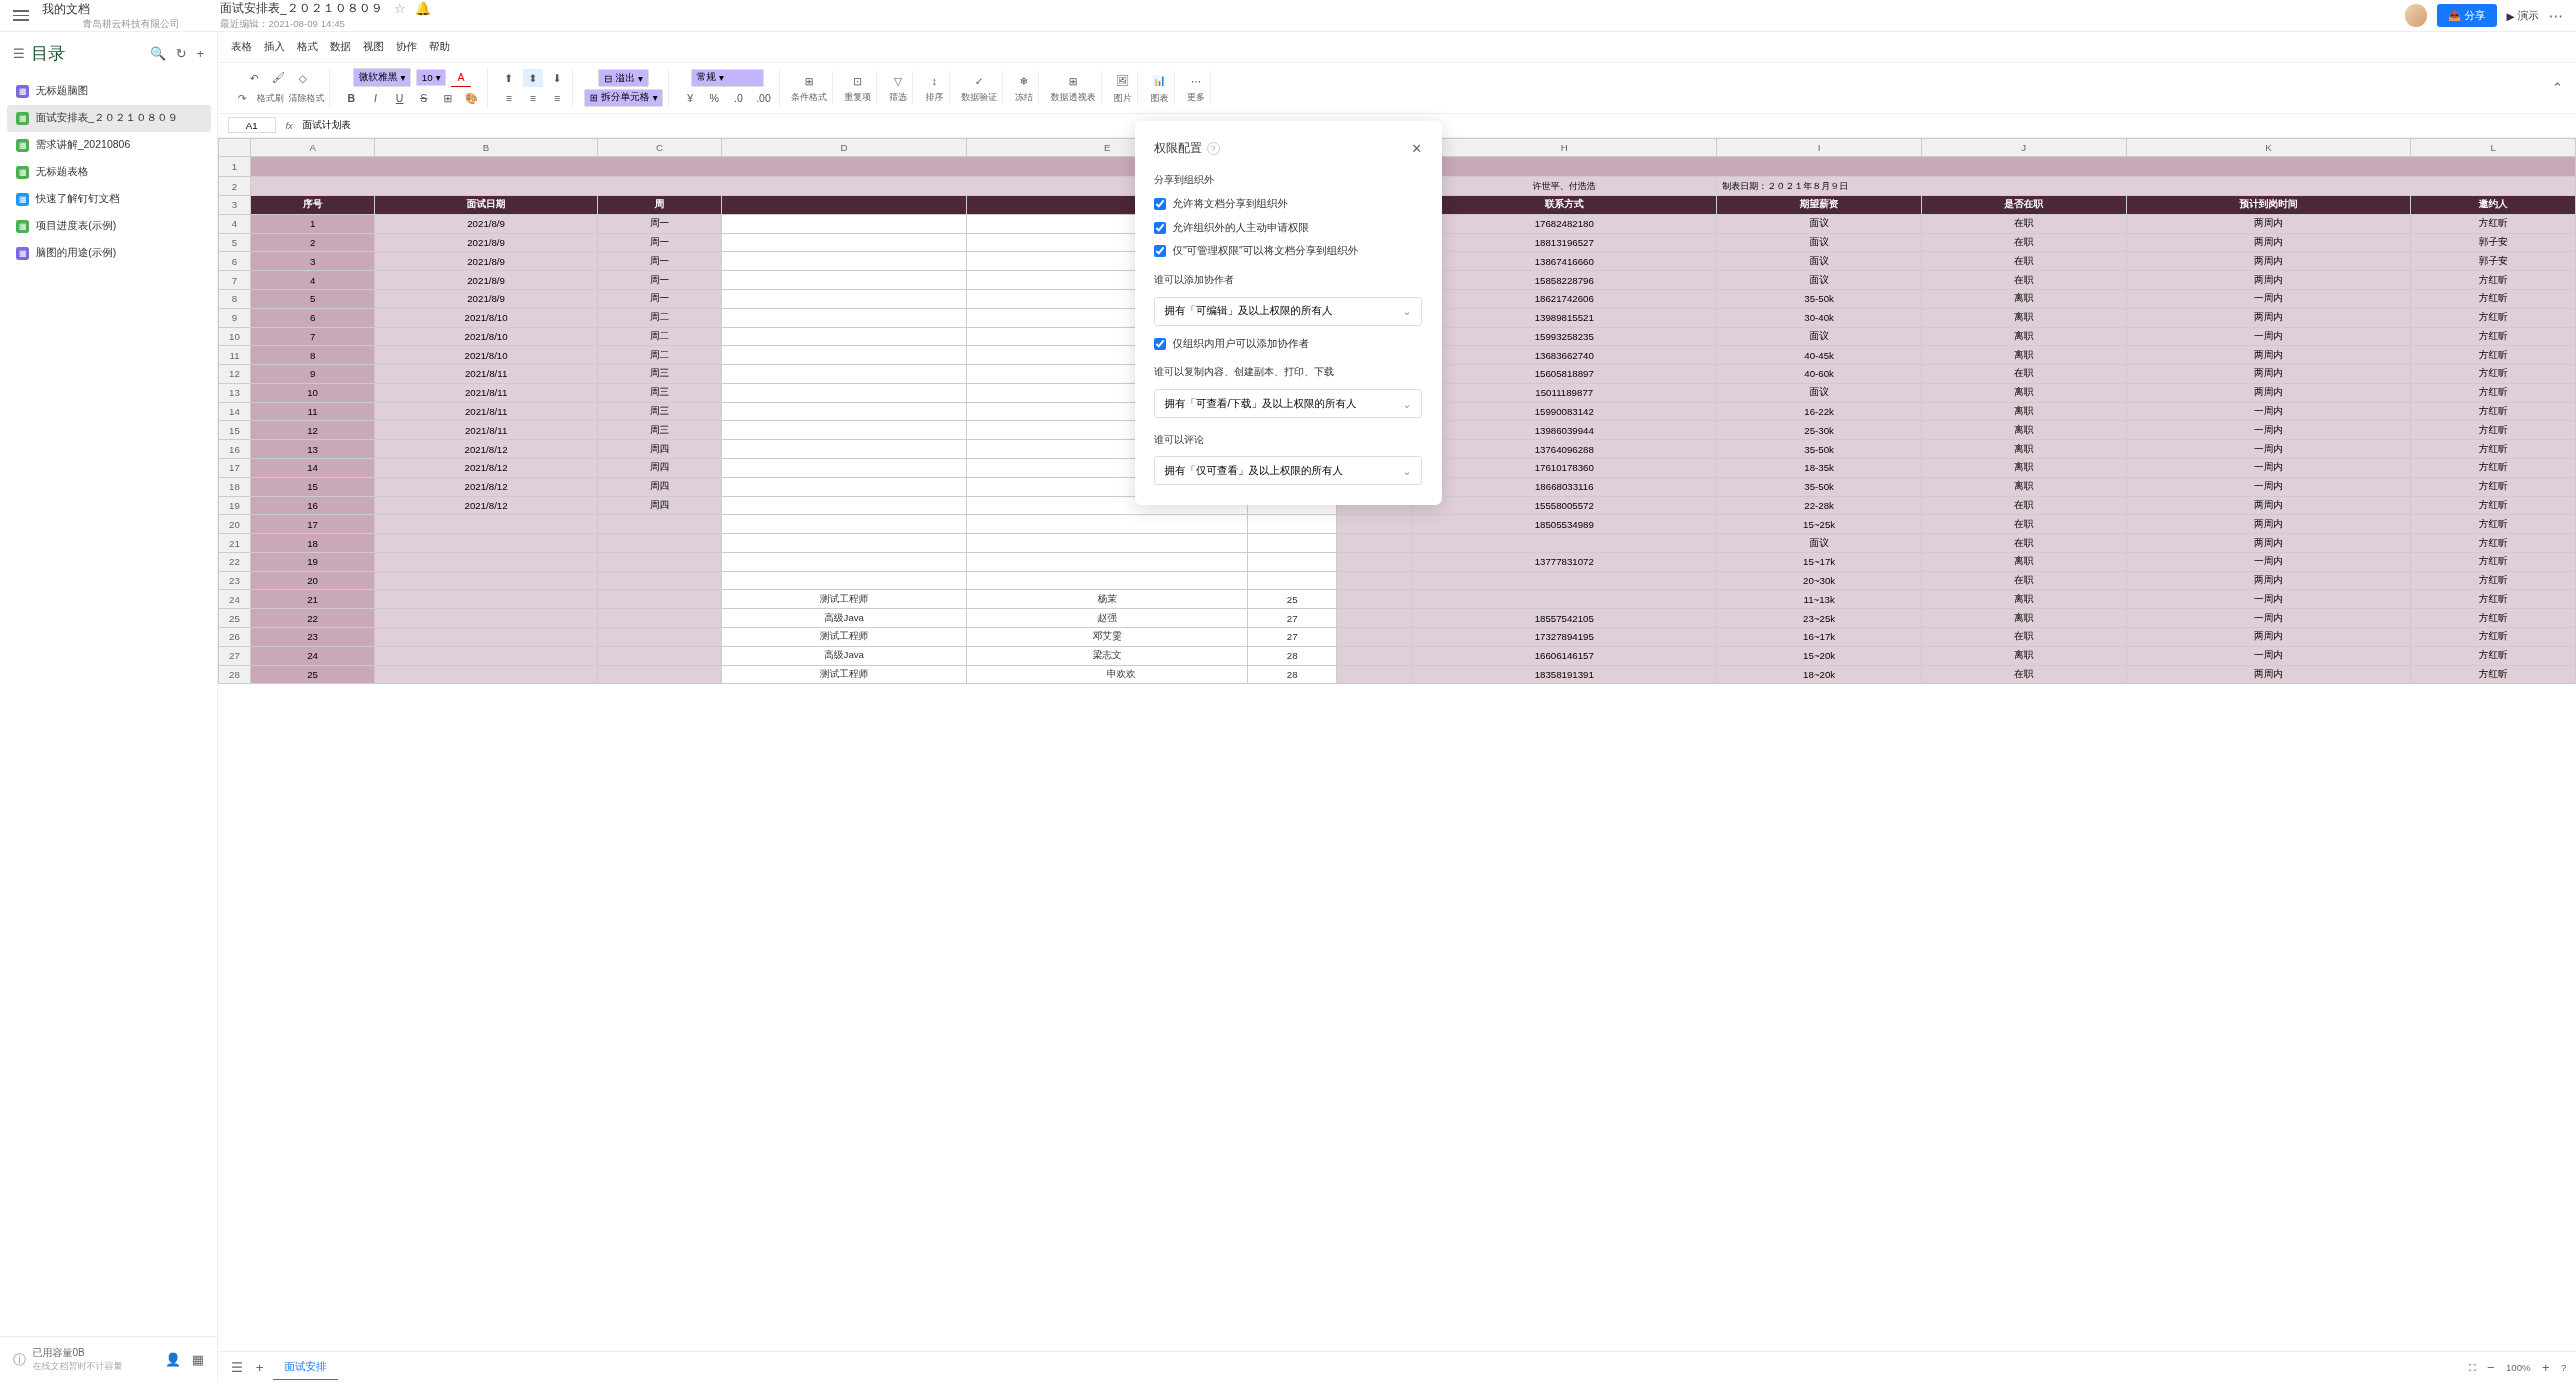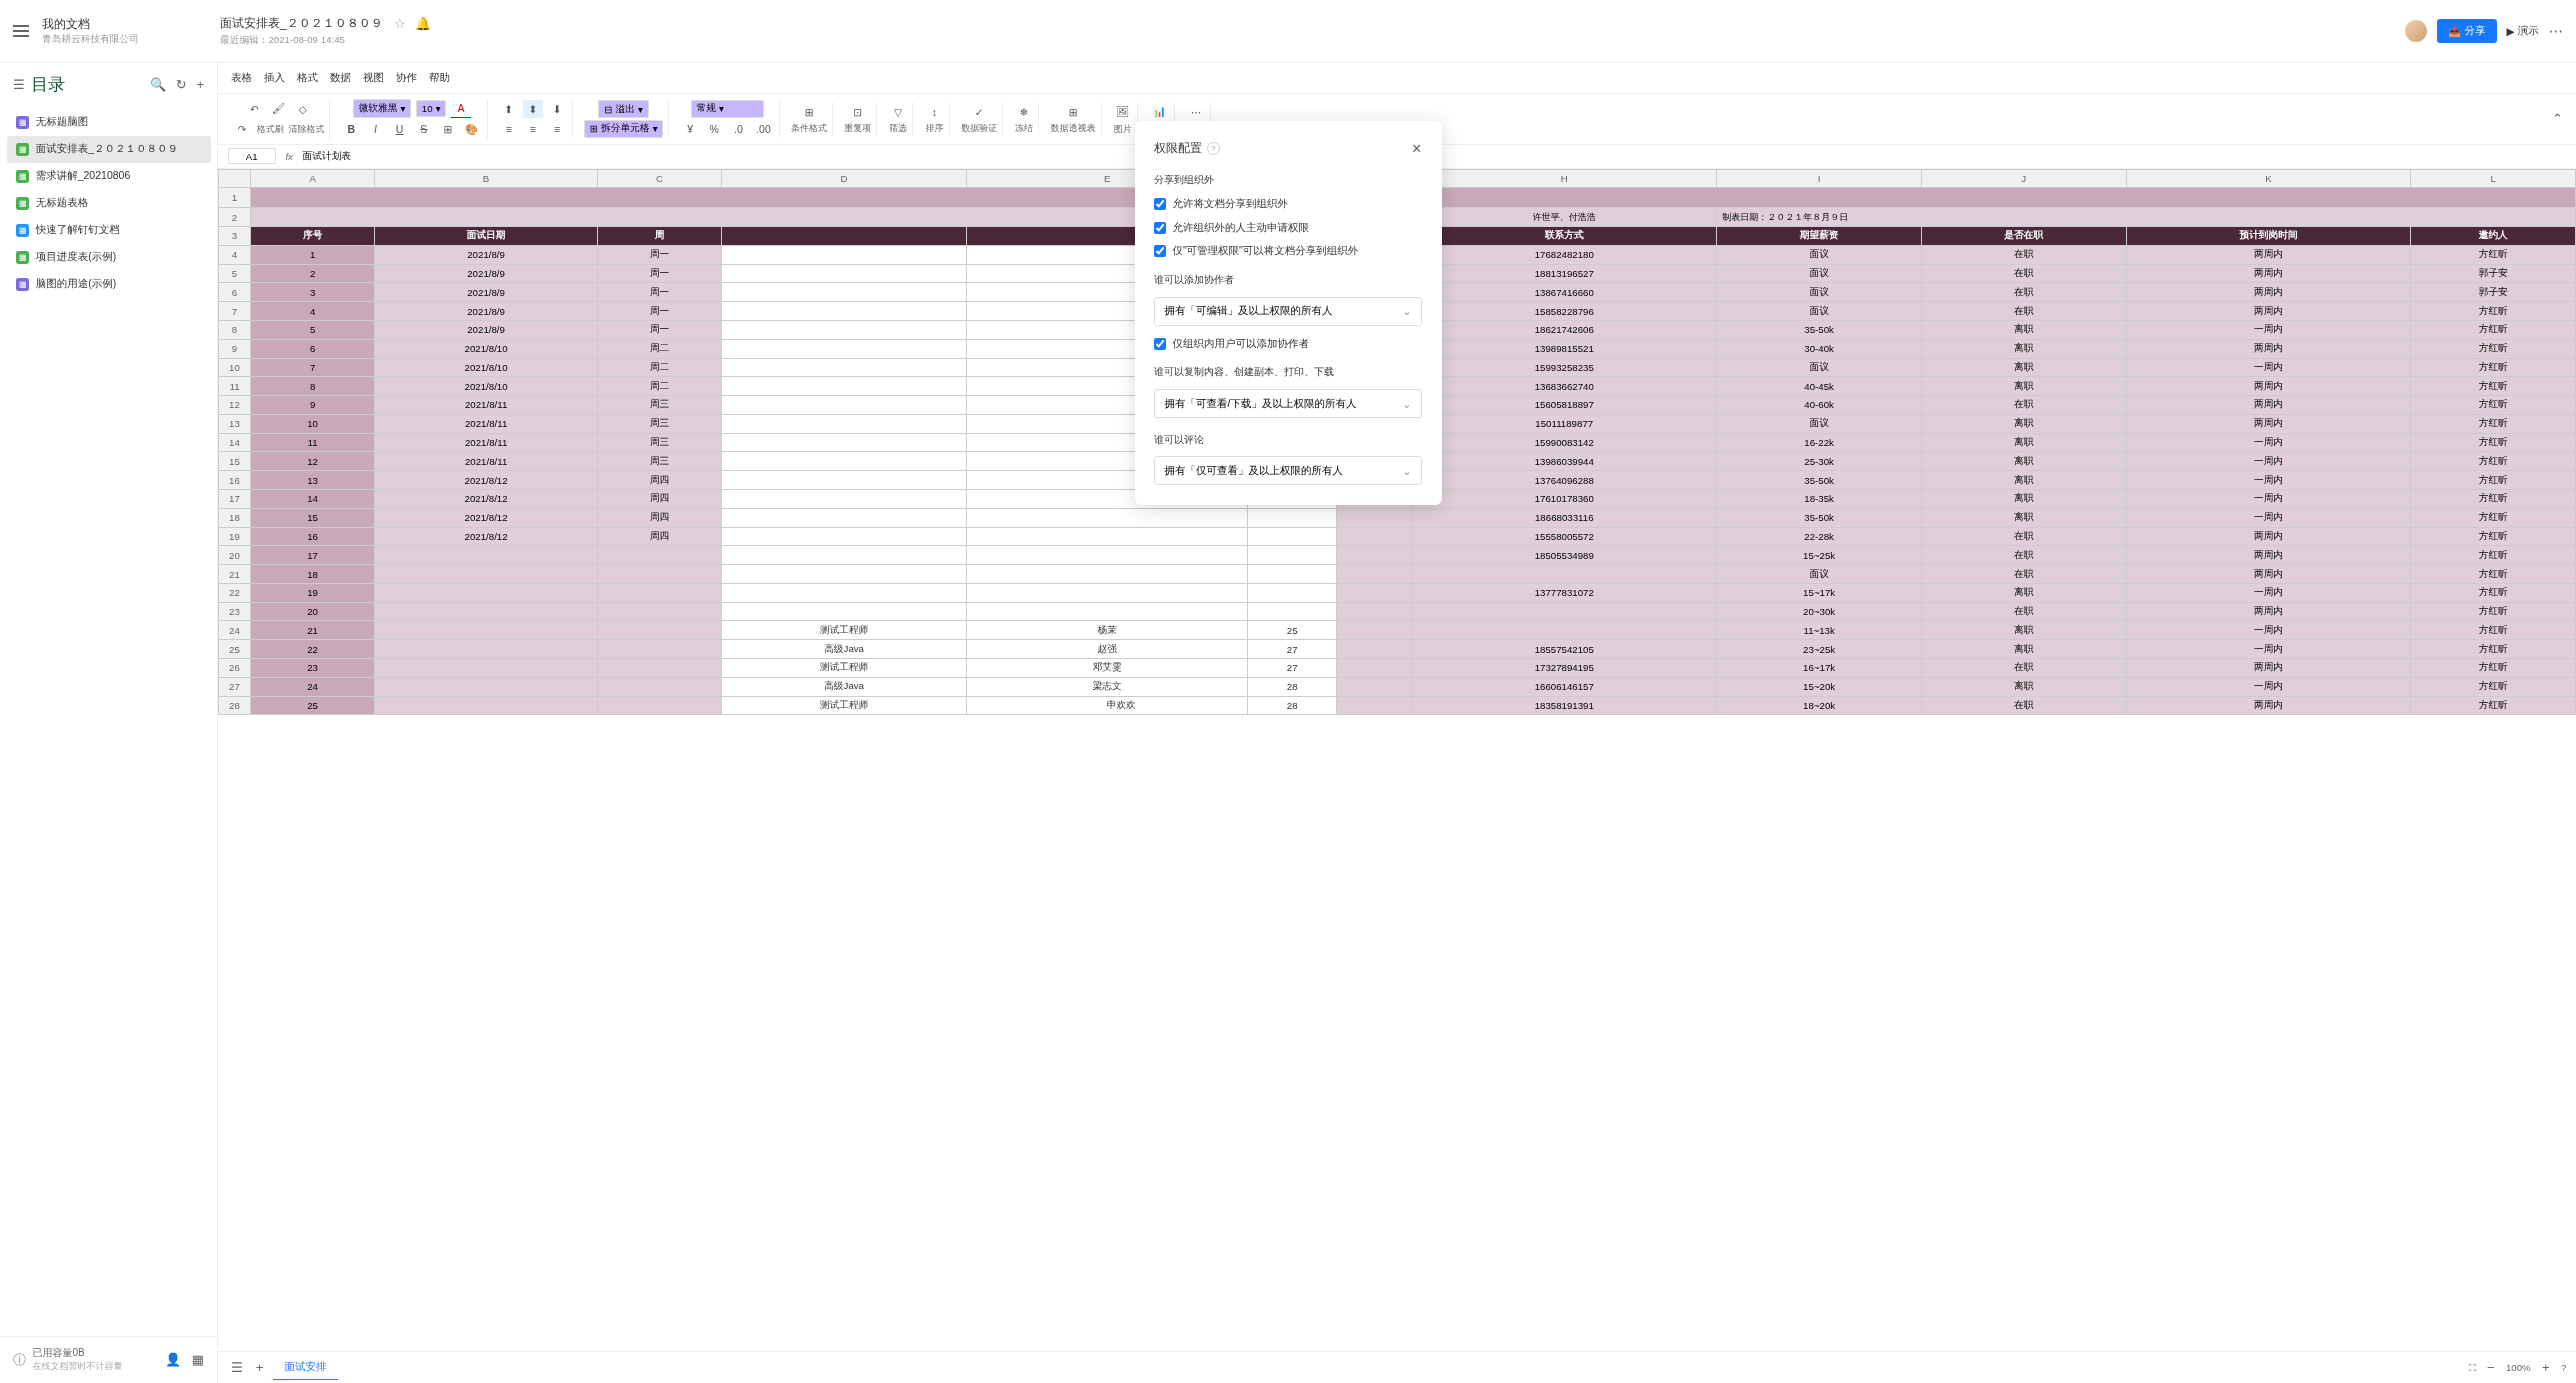--- a/index.html
+++ b/index.html
@@ -1,24 +1,24 @@
 <!DOCTYPE html>
 <html style="font-size:13px"><head>
   <meta charset="utf-8">
   <style>
     * { margin: 0; padding: 0; box-sizing: border-box; font-family: "Microsoft YaHei", "PingFang SC", sans-serif; }
     body { background: #f5f5f5; overflow: hidden; height: 100vh; display: flex; flex-direction: column; }
     
     
-    .app-header { display: flex; align-items: center; padding: 10px 13px; background: #fff; height: 63px; border-bottom: 0.8px solid #eee; }
+    .app-header { display: flex; align-items: center; padding: 10px 13px; background: #fff; height: 32px; border-bottom: 0.8px solid #eee; }
     .hamburger { width: 16px; cursor: pointer; margin-right: 13px; }
     .hamburger span { display: block; height: 1.6px; background: #666; margin: 3.2px 0; }
     .header-left { flex: 0 0 178px; }
     .doc-title { font-size: 12px; color: #333; }
-    .doc-subtitle { font-size: 9.7px; color: #999; }
+    .doc-subtitle { font-size: 9.7px; color: #999; text-align: center; }
     .header-main { flex: 1; display: flex; align-items: center; }
     .sheet-title { font-size: 12px; color: #333; margin-right: 6.5px; }
     .star-icon, .bell-icon { margin: 0 4.8px; color: #999; cursor: pointer; }
     .header-right { display: flex; align-items: center; gap: 9.7px; }
     .avatar { width: 22.6px; height: 22.6px; border-radius: 50%; background: linear-gradient(135deg, #f0d0b0, #d0a070); }
     .share-btn { background: #1677ff; color: #fff; border: none; padding: 4.8px 11.3px; border-radius: 3.2px; font-size: 10.5px; cursor: pointer; display: flex; align-items: center; gap: 3.2px; }
     .present-btn { background: transparent; border: none; font-size: 10.5px; cursor: pointer; display: flex; align-items: center; gap: 3.2px; color: #333; }
     .more-icon { cursor: pointer; color: #666; font-size: 14.5px; }
     .last-edit { font-size: 9.7px; color: #999; margin-top: 1.6px; }
     

